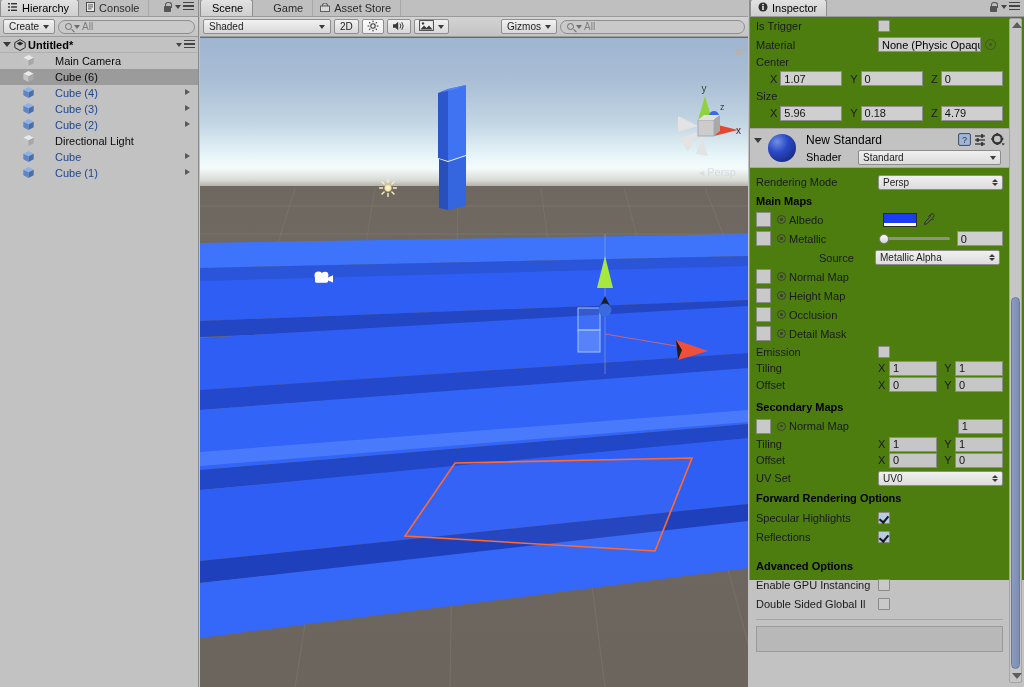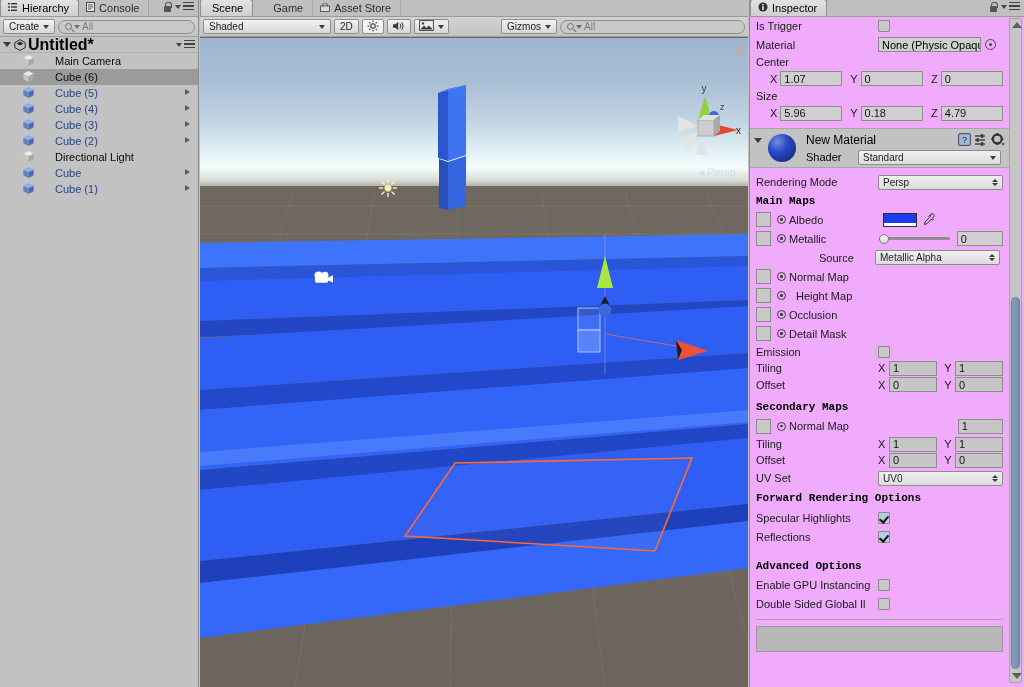--- a/index.html
+++ b/index.html
@@ -67,21 +67,21 @@
     font-size: 10px; color: #7d7d7d;
   }
   .mag { width: 7px; height: 7px; border: 1.3px solid #6e6e6e; border-radius: 50%; position: relative; flex: none; }
   .mag::after { content:""; position:absolute; right:-3px; bottom:-2px; width:3.5px; height:1.3px; background:#6e6e6e; transform:rotate(45deg); }
 
   
   #hierarchy { position:absolute; left:0; top:0; width:199px; height:687px; background:#c2c2c2; border-right:1px solid #8b8b8b; }
   .hrow-scene {
     height: 16px; display:flex; align-items:center; gap:3px; padding-left:3px;
     background:#c2c2c2; border-bottom:1px solid #b0b0b0; position:relative;
-    font-weight:bold; font-size:16px;
+    font-weight:bold; font-size:11px;
   }
   .tri { width:0;height:0;border-left:4px solid transparent;border-right:4px solid transparent;border-top:5px solid #3a3a3a; }
   .unity-logo { width:11px;height:11px; position:relative; }
   .unity-logo svg { display:block; }
   .hrow-scene .burger { position:absolute; right:3px; top:3px; }
 
   .hitem {
     height: 16px; display:flex; align-items:center; gap:4px;
     padding-left: 22px; position: relative; font-size: 11px;
   }
@@ -103,26 +103,26 @@
   }
   .ground {
     position:absolute; left:0; top:148px; width:100%; height:501px;
     background: linear-gradient(180deg,#6e6860 0%,#6f6961 40%,#6b655e 100%);
   }
   .gridlines { position:absolute; inset:0; }
   .gizmo-hud { position:absolute; right:6px; top:44px; width:74px; height:96px; }
   .persp { position:absolute; right:12px; top:128px; font-size:11px; color:#c5cdd6; opacity:.55; }
 
   
-  #inspector { position:absolute; left:749px; top:0; width:275px; height:687px; background:#f0abfc; border-left:1px solid #8b8b8b; }
+  #inspector { position:absolute; left:749px; top:0; width:275px; height:580px; background:#4d7c0f; border-left:1px solid #8b8b8b; }
   #inspbody { position:absolute; left:0; top:17px; width:259px; height:670px; overflow:hidden; }
   .ipad { padding: 0 6px; }
   .row { display:flex; align-items:center; height:17px; font-size:11px; }
   .lbl { color:#1a1a1a; }
-  .bold { font-weight:bold;font-family:Liberation Mono, monospace; }
+  .bold { font-weight:bold; }
   .field {
     height:15px; background:#cfcfcf; border:1px solid #8d8d8d;
     font-size:11px; color:#141414; display:flex; align-items:center; padding:0 3px;
   }
   .field.ro { background:#c6c6c6; }
   .chk { width:12px;height:12px;background:#c9c9c9;border:1px solid #8a8a8a;border-radius:1px; position:relative; flex:none;}
   .chk.on { background:#b9cbe2; }
   .chk.on::after {
     content:""; position:absolute; left:2px; top:1px; width:4px; height:7px;
     border:2px solid #15181d; border-top:none; border-left:none; transform:rotate(40deg);
@@ -250,29 +250,20 @@
               <polygon points="12.6,4 12.6,10 7,12.8 7,6.8" fill="#a8a8a8"></polygon>
             </svg></span>
           <span class="nm">Cube (6)</span>
         </div>
         <div class="hitem prefab">
           <span><svg class="cubeicon" viewBox="0 0 14 14">
               <polygon points="7,1.2 12.6,4 7,6.8 1.4,4" fill="#8fb1e8"></polygon>
               <polygon points="1.4,4 7,6.8 7,12.8 1.4,10" fill="#5f86c9"></polygon>
               <polygon points="12.6,4 12.6,10 7,12.8 7,6.8" fill="#4a6ead"></polygon>
             </svg></span>
-          <span class="nm">Cube (5)</span>
-          <span class="expand"></span>
-        </div>
-        <div class="hitem prefab">
-          <span><svg class="cubeicon" viewBox="0 0 14 14">
-              <polygon points="7,1.2 12.6,4 7,6.8 1.4,4" fill="#8fb1e8"></polygon>
-              <polygon points="1.4,4 7,6.8 7,12.8 1.4,10" fill="#5f86c9"></polygon>
-              <polygon points="12.6,4 12.6,10 7,12.8 7,6.8" fill="#4a6ead"></polygon>
-            </svg></span>
           <span class="nm">Cube (4)</span>
           <span class="expand"></span>
         </div>
         <div class="hitem prefab">
           <span><svg class="cubeicon" viewBox="0 0 14 14">
               <polygon points="7,1.2 12.6,4 7,6.8 1.4,4" fill="#8fb1e8"></polygon>
               <polygon points="1.4,4 7,6.8 7,12.8 1.4,10" fill="#5f86c9"></polygon>
               <polygon points="12.6,4 12.6,10 7,12.8 7,6.8" fill="#4a6ead"></polygon>
             </svg></span>
           <span class="nm">Cube (3)</span>
@@ -579,21 +570,21 @@
               <span>4.79</span>
             </span>
         </div>
       </div>
 
       <div class="matheader" style="margin-top:5px">
         <div style="position:absolute;left:4px;top:14px">
           <span class="tri"></span>
         </div>
         <div class="matsphere" style="position:absolute;left:18px;top:5px"></div>
-        <div style="position:absolute;left:56px;top:4px;font-size:12px">New Material</div>
+        <div style="position:absolute;left:56px;top:4px;font-size:12px">New Standard</div>
         <div style="position:absolute;left:56px;top:22px;font-size:11px">Shader</div>
         <div class="popup" style="position:absolute;left:108px;top:21px;width:143px">
           <span>Standard</span>
           <span class="caret"></span>
         </div>
         <div style="position:absolute;right:38px;top:4px">
           <svg width="13" height="13" viewBox="0 0 13 13">
               <rect x="0.6" y="0.6" width="11.8" height="11.8" rx="1.4" fill="#9fb6d8" stroke="#3c4a5e"></rect>
               <text x="6.5" y="9.6" font-size="9" text-anchor="middle" fill="#2b3442" font-family="Liberation Sans, sans-serif">?</text>
             </svg>
@@ -677,21 +668,21 @@
         </div>
 
         <div class="row" style="height:19px">
           <span class="texslot"></span>
           <span class="smalltarget" style="margin-left:6px"></span>
           <span class="lbl" style="margin-left:3px">Normal Map</span>
         </div>
         <div class="row" style="height:19px">
           <span class="texslot"></span>
           <span class="smalltarget" style="margin-left:6px"></span>
-          <span class="lbl" style="margin-left:10px">Height Map</span>
+          <span class="lbl" style="margin-left:3px">Height Map</span>
         </div>
         <div class="row" style="height:19px">
           <span class="texslot"></span>
           <span class="smalltarget" style="margin-left:6px"></span>
           <span class="lbl" style="margin-left:3px">Occlusion</span>
         </div>
         <div class="row" style="height:19px">
           <span class="texslot"></span>
           <span class="smalltarget" style="margin-left:6px"></span>
           <span class="lbl" style="margin-left:3px">Detail Mask</span>

